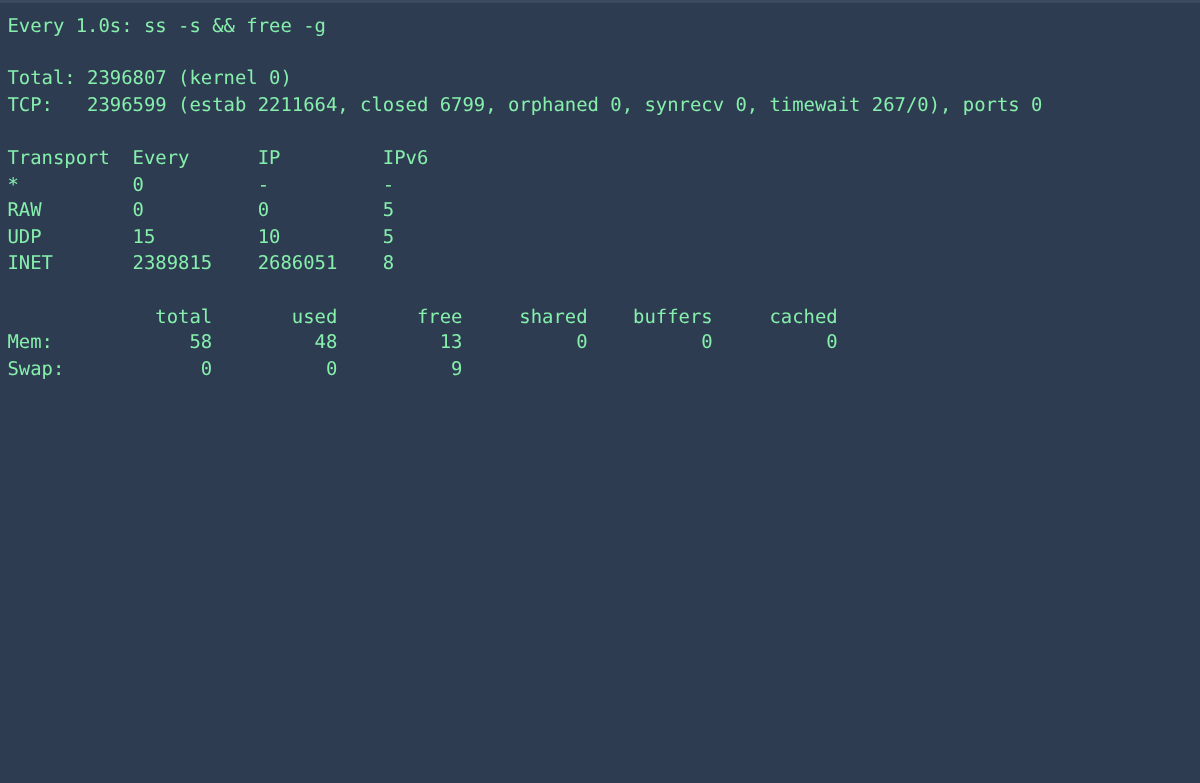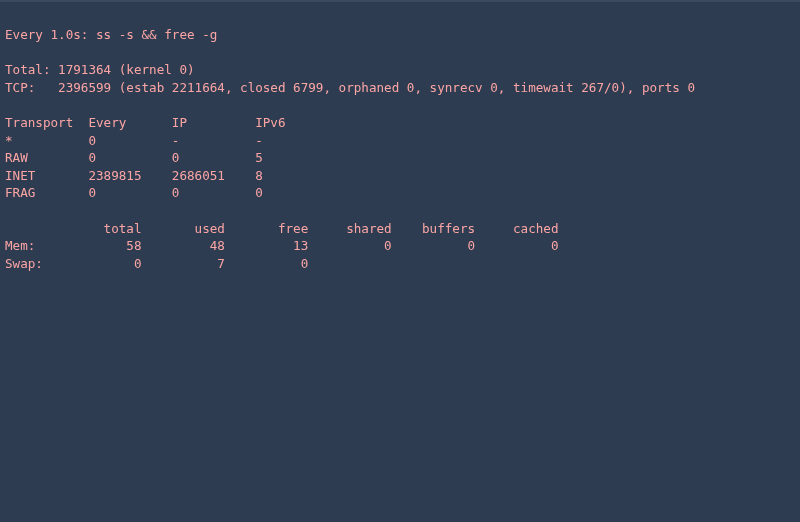--- a/index.html
+++ b/index.html
@@ -16,52 +16,52 @@
   #terminal {
     position: relative;
     width: 800px;
     height: 522px;
     box-sizing: border-box;
     background: #2d3c50;
     border-top: 2px solid #3b4a5e;
     font-family: "DejaVu Sans Mono", "Liberation Mono", monospace;
     font-size: 12.6px;
     line-height: 17.6px;
-    color: #fca5a5;
-    padding: 24px 0 0 5px;
+    color: #86efac;
+    padding: 6px 0 0 5px;
     -webkit-font-smoothing: antialiased;
   }
   .line {
     white-space: pre;
     height: 17.6px;
     letter-spacing: 0px;
   }
   .line.blank {
     height: 17.6px;
   }
 </style>
 </head>
 <body>
 
 <div id="terminal">
 
   <div class="line">Every 1.0s: ss -s &amp;&amp; free -g</div>
 
   <div class="line blank"></div>
 
-  <div class="line">Total: 1791364 (kernel 0)</div>
+  <div class="line">Total: 2396807 (kernel 0)</div>
   <div class="line">TCP:   2396599 (estab 2211664, closed 6799, orphaned 0, synrecv 0, timewait 267/0), ports 0</div>
 
   <div class="line blank"></div>
 
   <div class="line">Transport  Every      IP         IPv6</div>
   <div class="line">*          0          -          -</div>
   <div class="line">RAW        0          0          5</div>
+  <div class="line">UDP        15         10         5</div>
   <div class="line">INET       2389815    2686051    8</div>
-  <div class="line">FRAG       0          0          0</div>
 
   <div class="line blank"></div>
 
   <div class="line">             total       used       free     shared    buffers     cached</div>
   <div class="line">Mem:            58         48         13          0          0          0</div>
-  <div class="line">Swap:            0          7          0</div>
+  <div class="line">Swap:            0          0          9</div>
 
 </div>
 
 </body></html>

